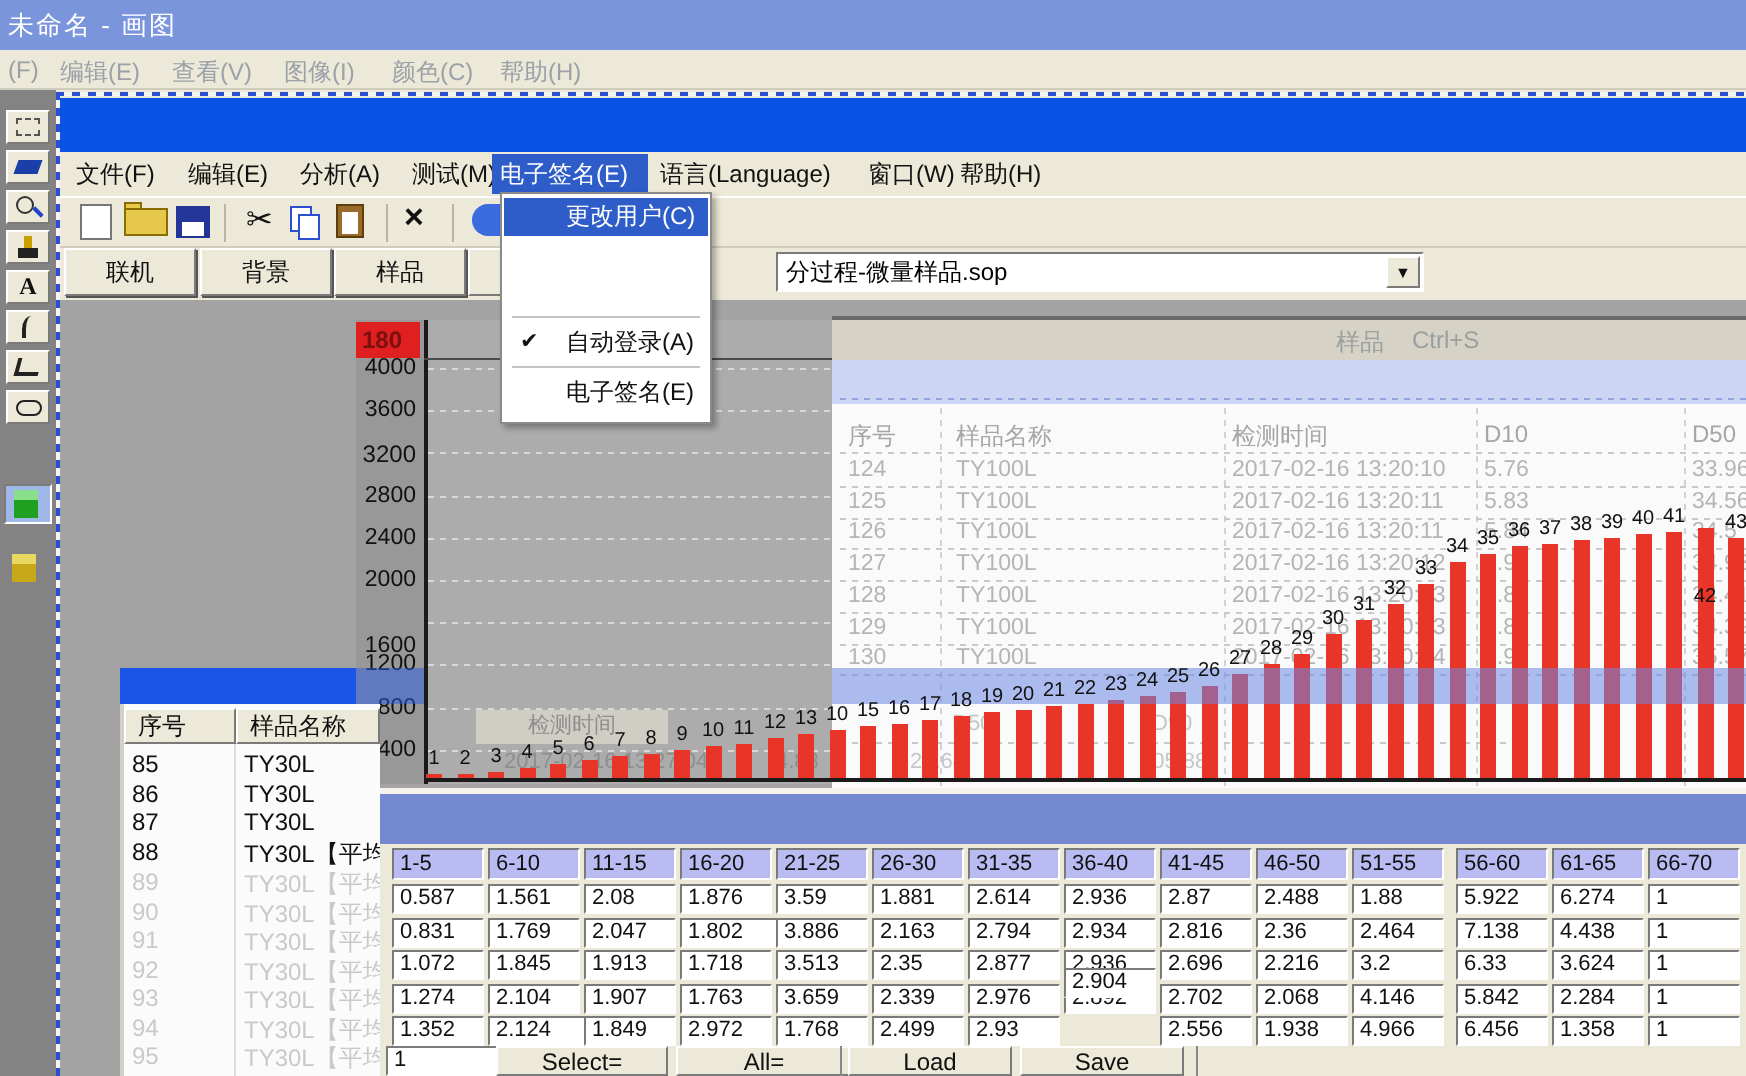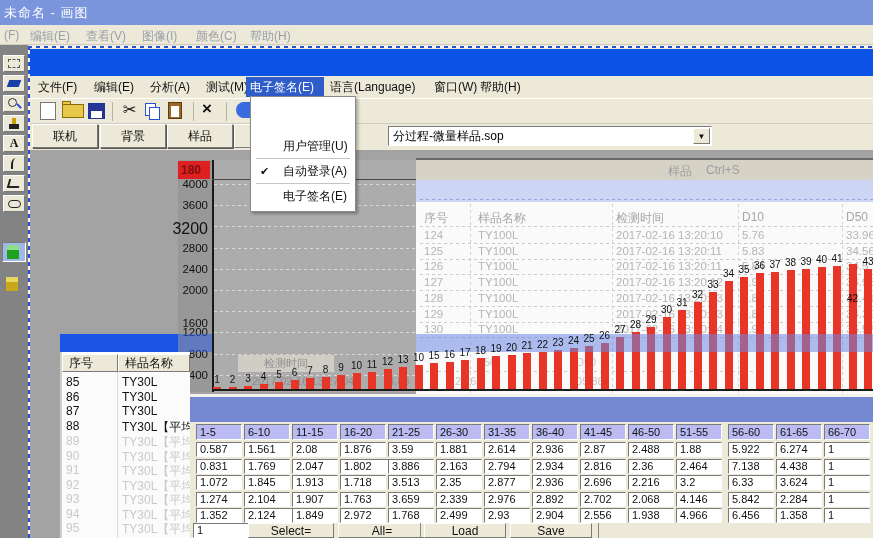--- a/index.html
+++ b/index.html
@@ -116,21 +116,21 @@
   <div class="abs dashh" style="left:28px;top:46px;width:845px;height:2px;"></div>
   <div class="abs dashv" style="left:28px;top:46px;width:2px;height:492px;"></div>
 <div class="abs" style="left: 178px; top: 160px; width: 34px; height: 232px; background: rgb(152, 152, 152);"></div>
     <div class="abs" style="left: 178px; top: 161px; width: 32px; height: 18px; background: rgb(224, 32, 32); color: rgb(122, 16, 16); font-weight: bold; padding-left: 3px; line-height: 18px;">180</div>
     <div class="abs" style="left: 212px; top: 160px; width: 208px; height: 232px; background: rgb(172, 172, 172); border-left: 2px solid rgb(26, 26, 26);"></div>
     <div class="abs" style="left: 212px; top: 179px; width: 208px; height: 1px; background: rgb(74, 74, 74);"></div>
     <div class="abs" style="left: 172px; top: 178px; width: 36px; text-align: right; font-size: 11.5px;">4000</div>
     <div class="abs grid" style="left: 214px; top: 184px; width: 206px; height: 1px;"></div>
     <div class="abs" style="left: 172px; top: 199.2px; width: 36px; text-align: right; font-size: 11.5px;">3600</div>
     <div class="abs grid" style="left: 214px; top: 205.2px; width: 206px; height: 1px;"></div>
-    <div class="abs" style="left: 172px; top: 220.4px; width: 36px; text-align: right; font-size: 16px;">3200</div>
+    <div class="abs" style="left: 172px; top: 220.4px; width: 36px; text-align: right; font-size: 12px;">3200</div>
     <div class="abs grid" style="left: 214px; top: 226.4px; width: 206px; height: 1px;"></div>
     <div class="abs" style="left: 172px; top: 241.6px; width: 36px; text-align: right; font-size: 11.5px;">2800</div>
     <div class="abs grid" style="left: 214px; top: 247.6px; width: 206px; height: 1px;"></div>
     <div class="abs" style="left: 172px; top: 262.8px; width: 36px; text-align: right; font-size: 11.5px;">2400</div>
     <div class="abs grid" style="left: 214px; top: 268.8px; width: 206px; height: 1px;"></div>
     <div class="abs" style="left: 172px; top: 284px; width: 36px; text-align: right; font-size: 11.5px;">2000</div>
     <div class="abs grid" style="left: 214px; top: 290px; width: 206px; height: 1px;"></div>
     <div class="abs" style="left: 172px; top: 305.2px; width: 36px; text-align: right; font-size: 11.5px; margin-top: 12px;">1600</div>
     <div class="abs grid" style="left: 214px; top: 311.2px; width: 206px; height: 1px;"></div>
     <div class="abs" style="left: 172px; top: 326.4px; width: 36px; text-align: right; font-size: 11.5px;">1200</div>
@@ -436,38 +436,38 @@
     <div class="abs sunken" style="left: 728px; top: 492px; width: 46px; height: 15px; background: rgb(255, 255, 255); font-size: 11px; padding-left: 3px; line-height: 13px;">5.842</div>
     <div class="abs sunken" style="left: 776px; top: 492px; width: 46px; height: 15px; background: rgb(255, 255, 255); font-size: 11px; padding-left: 3px; line-height: 13px;">2.284</div>
     <div class="abs sunken" style="left: 824px; top: 492px; width: 46px; height: 15px; background: rgb(255, 255, 255); font-size: 11px; padding-left: 3px; line-height: 13px;">1</div>
     <div class="abs sunken" style="left: 196px; top: 508px; width: 46px; height: 15px; background: rgb(255, 255, 255); font-size: 11px; padding-left: 3px; line-height: 13px;">1.352</div>
     <div class="abs sunken" style="left: 244px; top: 508px; width: 59px; height: 15px; background: rgb(255, 255, 255); font-size: 11px; padding-left: 3px; line-height: 13px;">2.124</div>
     <div class="abs sunken" style="left: 292px; top: 508px; width: 46px; height: 15px; background: rgb(255, 255, 255); font-size: 11px; padding-left: 3px; line-height: 13px;">1.849</div>
     <div class="abs sunken" style="left: 340px; top: 508px; width: 46px; height: 15px; background: rgb(255, 255, 255); font-size: 11px; padding-left: 3px; line-height: 13px;">2.972</div>
     <div class="abs sunken" style="left: 388px; top: 508px; width: 46px; height: 15px; background: rgb(255, 255, 255); font-size: 11px; padding-left: 3px; line-height: 13px;">1.768</div>
     <div class="abs sunken" style="left: 436px; top: 508px; width: 46px; height: 15px; background: rgb(255, 255, 255); font-size: 11px; padding-left: 3px; line-height: 13px;">2.499</div>
     <div class="abs sunken" style="left: 484px; top: 508px; width: 46px; height: 15px; background: rgb(255, 255, 255); font-size: 11px; padding-left: 3px; line-height: 13px;">2.93</div>
-    <div class="abs sunken" style="left: 532px; top: 508px; width: 46px; height: 15px; background: rgb(255, 255, 255); font-size: 11px; padding-left: 3px; line-height: 13px;">2.904</div>
+    <div class="abs sunken" style="left: 532px; top: 484px; width: 46px; height: 15px; background: rgb(255, 255, 255); font-size: 11px; padding-left: 3px; line-height: 13px;">2.904</div>
     <div class="abs sunken" style="left: 580px; top: 508px; width: 46px; height: 15px; background: rgb(255, 255, 255); font-size: 11px; padding-left: 3px; line-height: 13px;">2.556</div>
     <div class="abs sunken" style="left: 628px; top: 508px; width: 46px; height: 15px; background: rgb(255, 255, 255); font-size: 11px; padding-left: 3px; line-height: 13px;">1.938</div>
     <div class="abs sunken" style="left: 676px; top: 508px; width: 46px; height: 15px; background: rgb(255, 255, 255); font-size: 11px; padding-left: 3px; line-height: 13px;">4.966</div>
     <div class="abs sunken" style="left: 728px; top: 508px; width: 46px; height: 15px; background: rgb(255, 255, 255); font-size: 11px; padding-left: 3px; line-height: 13px;">6.456</div>
     <div class="abs sunken" style="left: 776px; top: 508px; width: 46px; height: 15px; background: rgb(255, 255, 255); font-size: 11px; padding-left: 3px; line-height: 13px;">1.358</div>
     <div class="abs sunken" style="left: 824px; top: 508px; width: 46px; height: 15px; background: rgb(255, 255, 255); font-size: 11px; padding-left: 3px; line-height: 13px;">1</div>
     <div class="abs sunken" style="left: 193px; top: 523px; width: 58px; height: 15px; background: rgb(255, 255, 255); font-size: 11px; padding-left: 3px; line-height: 13px;">1</div>
     <div class="abs raised" style="left: 248px; top: 523px; width: 86px; height: 15px; background: rgb(236, 233, 216); text-align: center; font-size: 12px; line-height: 15px;">Select=</div>
     <div class="abs raised" style="left: 338px; top: 523px; width: 88px; height: 15px; background: rgb(236, 233, 216); text-align: center; font-size: 12px; line-height: 15px;">All=</div>
     <div class="abs raised" style="left: 424px; top: 523px; width: 82px; height: 15px; background: rgb(236, 233, 216); text-align: center; font-size: 12px; line-height: 15px;">Load</div>
     <div class="abs raised" style="left: 510px; top: 523px; width: 82px; height: 15px; background: rgb(236, 233, 216); text-align: center; font-size: 12px; line-height: 15px;">Save</div>
     <div class="abs" style="left: 420px; top: 523px; width: 1px; height: 15px; background: rgb(136, 136, 136);"></div>
     <div class="abs" style="left: 598px; top: 523px; width: 1px; height: 15px; background: rgb(136, 136, 136);"></div>
     <div class="abs" style="left: 238px; top: 102px; width: 13px; height: 16px; background: rgb(58, 108, 224); border-radius: 50% 0px 0px 50%;"></div>
     <div class="abs" style="left: 250px; top: 96px; width: 106px; height: 116px; background: rgb(255, 255, 255); border: 1px solid rgb(138, 138, 138); box-shadow: rgba(0, 0, 0, 0.3) 2px 2px 3px;">
-      <div class="abs" style="left: 1px; top: 40px; width: 102px; height: 19px; background: transparent; color: rgb(17, 17, 17); line-height: 18px;">
-        <div class="abs" style="left: 31px; top: 0px;">用户管理(U)</div>
+      <div class="abs" style="left: 1px; top: 2px; width: 102px; height: 19px; background: rgb(46, 92, 200); color: rgb(255, 255, 255); line-height: 18px;">
+        <div class="abs" style="left: 31px; top: 0px;">更改用户(C)</div>
       </div>
       <div class="abs" style="left: 5px; top: 61px; width: 94px; height: 1px; background: rgb(196, 196, 196);"></div>
       <div class="abs" style="left: 1px; top: 65px; width: 102px; height: 19px; background: transparent; color: rgb(17, 17, 17); line-height: 18px;">
         <div class="abs" style="left: 8px; top: 0px; font-size: 11px;">✔</div>
         <div class="abs" style="left: 31px; top: 0px;">自动登录(A)</div>
       </div>
       <div class="abs" style="left: 5px; top: 86px; width: 94px; height: 1px; background: rgb(196, 196, 196);"></div>
       <div class="abs" style="left: 1px; top: 90px; width: 102px; height: 19px; background: transparent; color: rgb(17, 17, 17); line-height: 18px;">
         <div class="abs" style="left: 31px; top: 0px;">电子签名(E)</div>
       </div>

